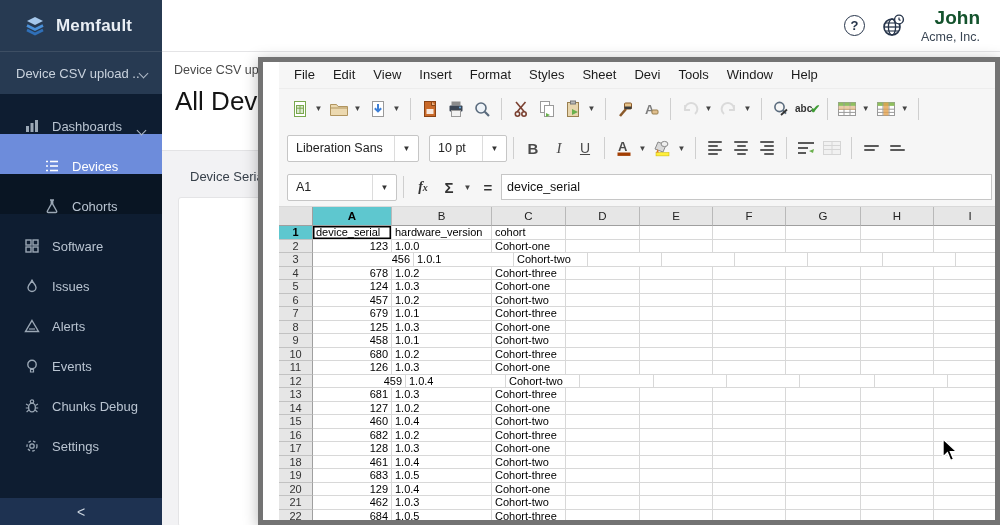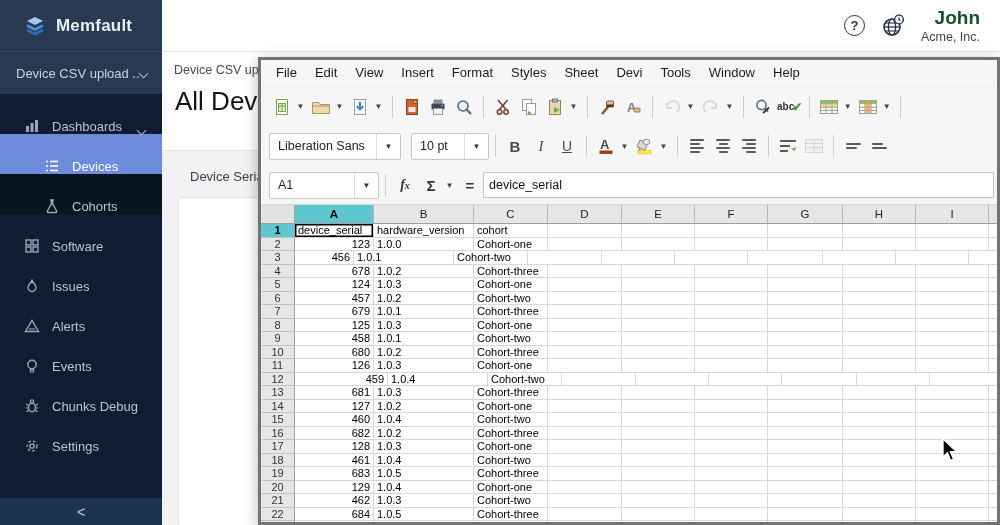--- a/index.html
+++ b/index.html
@@ -35,21 +35,21 @@
 
   
   #page { position:absolute; left:162px; top:52px; width:838px; height:473px; background:#fff; z-index:1; }
   .pg-breadcrumb { position:absolute; left:12px; top:11px; font-size:12.5px; color:#4a4a4a; white-space:nowrap; }
   .pg-title { position:absolute; left:13px; top:34px; font-size:26px; font-weight:500; color:#141414; white-space:nowrap; }
   .pg-graysect { position:absolute; left:0; top:98px; width:838px; height:375px; background:#f2f2f4; border-top:1px solid #e3e3e5; }
   .pg-panel-label { position:absolute; left:28px; top:117px; font-size:13px; color:#37404a; white-space:nowrap; }
   .pg-card { position:absolute; left:16px; top:145px; width:110px; height:330px; background:#fff; border:1px solid #e4e4e6; border-radius:3px; }
 
   
-  #calc { position:absolute; left:258px; top:57px; width:742px; height:468px; background:#fff; border:3px solid #737373; box-shadow:0 3px 14px rgba(0,0,0,.28); z-index:5; overflow:hidden; }
+  #calc { position:absolute; left:258px; top:57px; width:742px; height:468px; background:#fff; border:5px solid #737373; box-shadow:0 3px 14px rgba(0,0,0,.28); z-index:5; overflow:hidden;padding-left:16px; }
   .menubar { height:27px; background:#f6f6f6; display:flex; align-items:center; padding-left:6px; border-bottom:1px solid #ededed; }
   .menu-item { padding:0 9px; font-size:13px; color:#1b1b1b; line-height:26px; cursor:pointer; }
   .tb { background:#f6f6f6; display:flex; align-items:center; padding-left:8px; }
   .tb1 { height:39px; }
   .tb2 { height:40px; }
   .fbar { height:39px; background:#f6f6f6; display:flex; align-items:center; padding-left:8px; border-bottom:1px solid #d9d9d9; }
   .tbtn { height:26px; min-width:24px; display:flex; align-items:center; justify-content:center; margin:0 1px; border-radius:2px; cursor:pointer; }
   .tbtn.disabled { opacity:.42; }
   .dd { width:11px; height:26px; display:flex; align-items:center; justify-content:center; font-size:8px; color:#444; cursor:pointer; margin-right:2px; }
   .vsep { width:1px; height:22px; background:#cfcfcf; margin:0 6px; flex:0 0 1px; }
@@ -588,21 +588,21 @@
           <div class="cell" style="width: 74px;"></div>
           <div class="cell" style="width: 73px;"></div>
           <div class="cell" style="width: 73px;"></div>
           <div class="cell" style="width: 75px;"></div>
           <div class="cell" style="width: 73px;"></div>
           <div class="cell" style="width: 73px;"></div>
           <div class="cell" style="width: 60px;"></div>
         </div>
         <div class="drow">
           <div class="rowhdr">3</div>
-          <div class="cell num" style="width: 59px;">456</div>
+          <div class="cell num" style="width: 101px;">456</div>
           <div class="cell" style="width: 100px;">1.0.1</div>
           <div class="cell" style="width: 74px;">Cohort-two</div>
           <div class="cell" style="width: 74px;"></div>
           <div class="cell" style="width: 73px;"></div>
           <div class="cell" style="width: 73px;"></div>
           <div class="cell" style="width: 75px;"></div>
           <div class="cell" style="width: 73px;"></div>
           <div class="cell" style="width: 73px;"></div>
           <div class="cell" style="width: 60px;"></div>
         </div>

